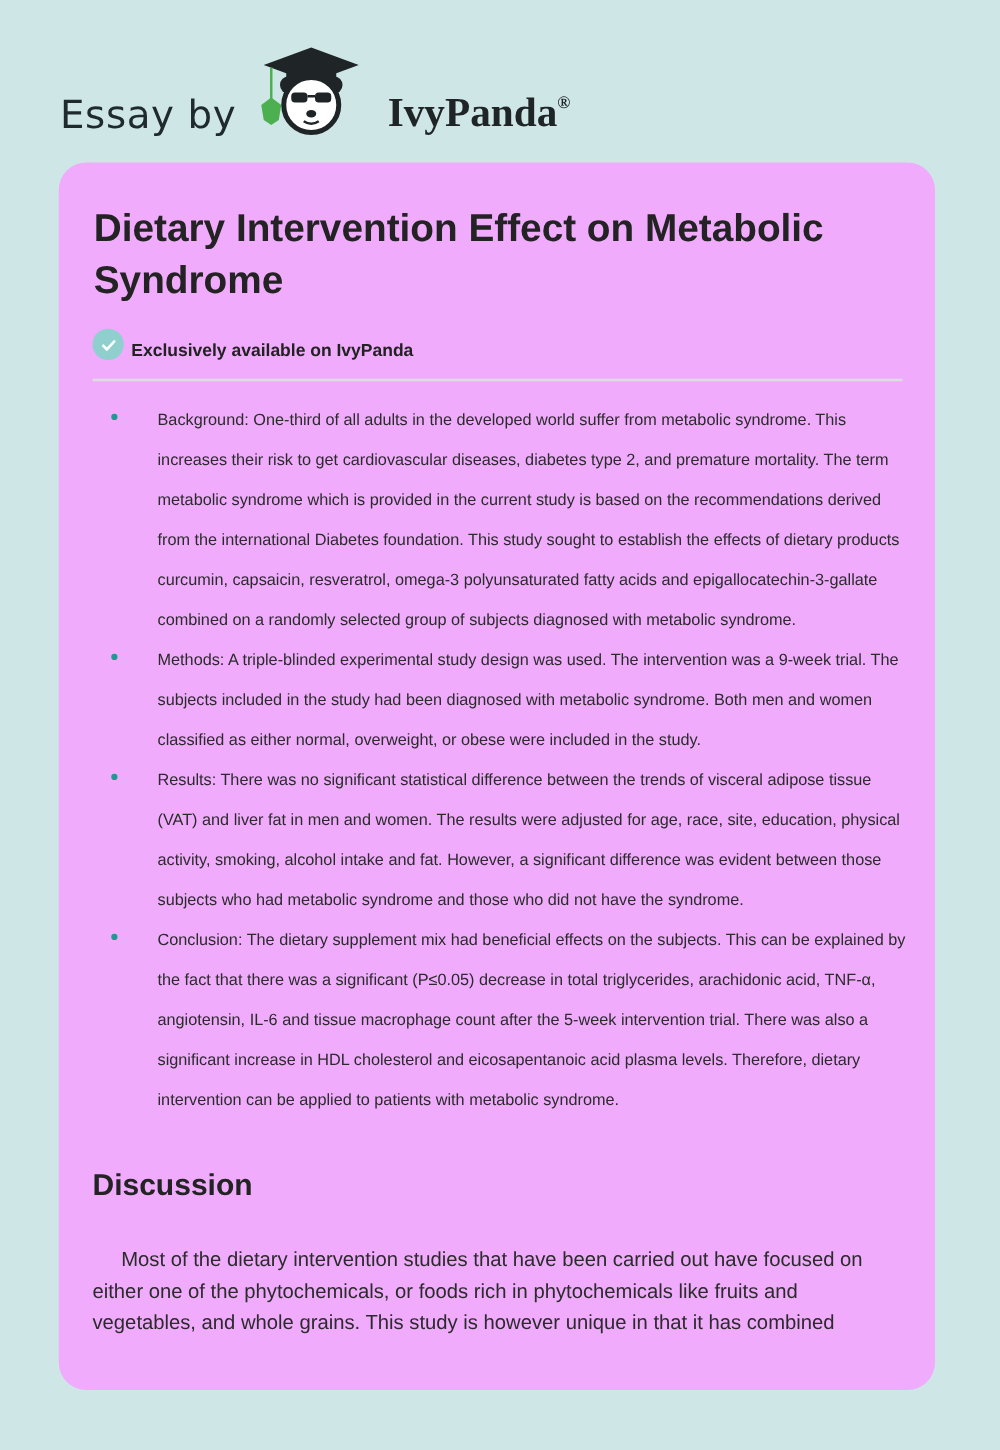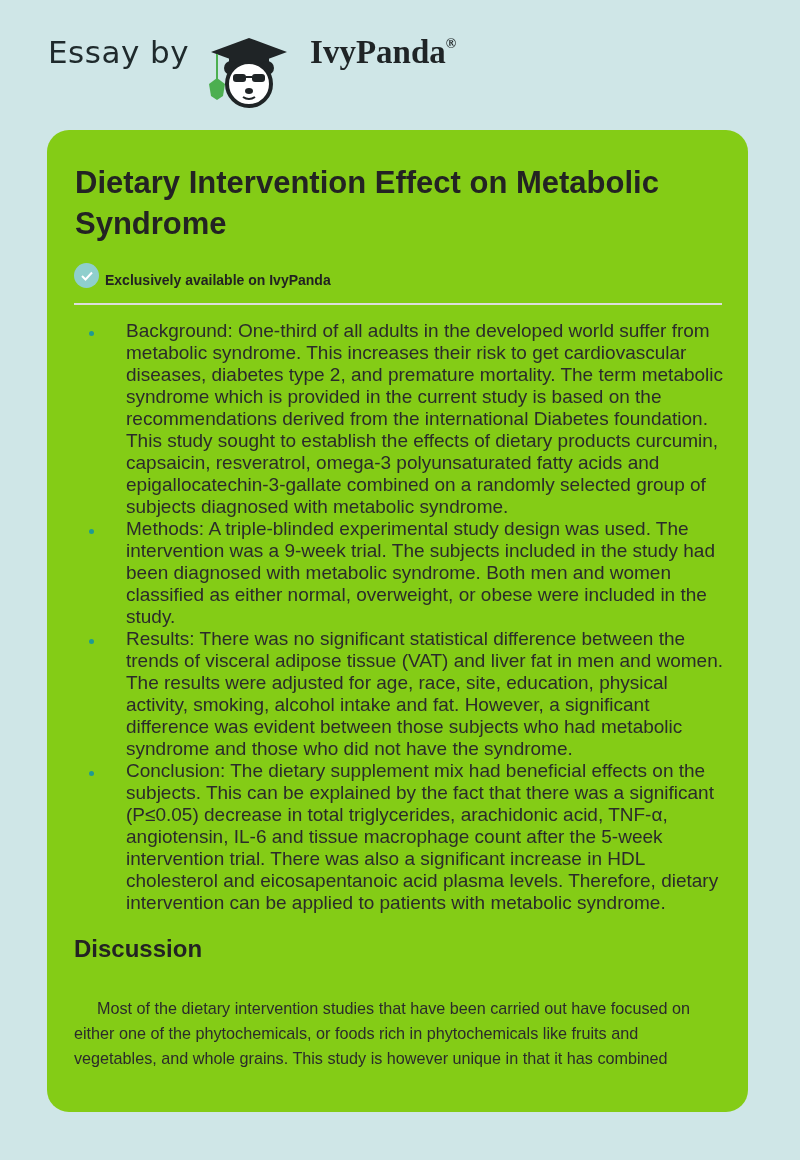--- a/index.html
+++ b/index.html
@@ -4,35 +4,35 @@
   <style>
     html, body { margin: 0; padding: 0; }
     body {
       width: 800px; height: 1160px;
       background: #cfe6e7;
       font-family: "Liberation Sans", sans-serif;
       position: relative; overflow: hidden;
     }
     .header {
       position: absolute; left: 48px; top: 34px;
-      display: flex; align-items: flex-start;
+      display: flex; align-items: flex-end;
     }
     .essay-by {
       font-family: "DejaVu Sans", sans-serif;
       font-size: 31px; color: #1f2a2c; letter-spacing: 0.5px;
     }
     .logo-mark { margin-left: 14px; width: 92px; height: 76px; position: relative; }
     .brand {
       font-family: "Liberation Serif", serif;
       font-weight: bold; font-size: 33px; color: #1f2426; margin-left: 15px;
     }
     .brand sup { font-size: 14px; vertical-align: top; position: relative; top: 2px; }
     .card {
       position: absolute; left: 47px; top: 130px; width: 701px; height: 982px;
-      background: #84cc16; border-radius: 22px; overflow: hidden;
+      background: #f0abfc; border-radius: 22px; overflow: hidden;
     }
     .title {
       position: absolute; left: 28px; top: 32px; width: 650px;
       font-size: 31px; font-weight: bold; color: #232323; line-height: 41px; margin: 0;
     }
     .badge {
       position: absolute; left: 27px; top: 133px; display: flex; align-items: flex-end;
     }
     .check {
       width: 25px; height: 25px; border-radius: 50%; background: #8fcfcd;
@@ -40,21 +40,21 @@
     }
     .badge-text { font-size: 14px; font-weight: bold; color: #222; margin-left: 6px; }
     .divider {
       position: absolute; left: 27px; top: 173px; width: 648px; height: 2px; background: #dddddd;
     }
     ul.points {
       position: absolute; left: 28px; top: 190px; width: 650px; margin: 0; padding: 0; list-style: none;
     }
     ul.points li {
       position: relative; padding-left: 51px;
-      font-size: 19px; line-height: 22px; color: #2b2b2b;
+      font-size: 13px; line-height: 32px; color: #2b2b2b;
     }
     .bullet {
       position: absolute; left: 14px; top: 11px; width: 5px; height: 5px;
       border-radius: 50%; background: #1f9a93;
     }
     .h2 {
       position: absolute; left: 27px; top: 805px; margin: 0;
       font-size: 24px; font-weight: bold; color: #232323;
     }
     .para {

